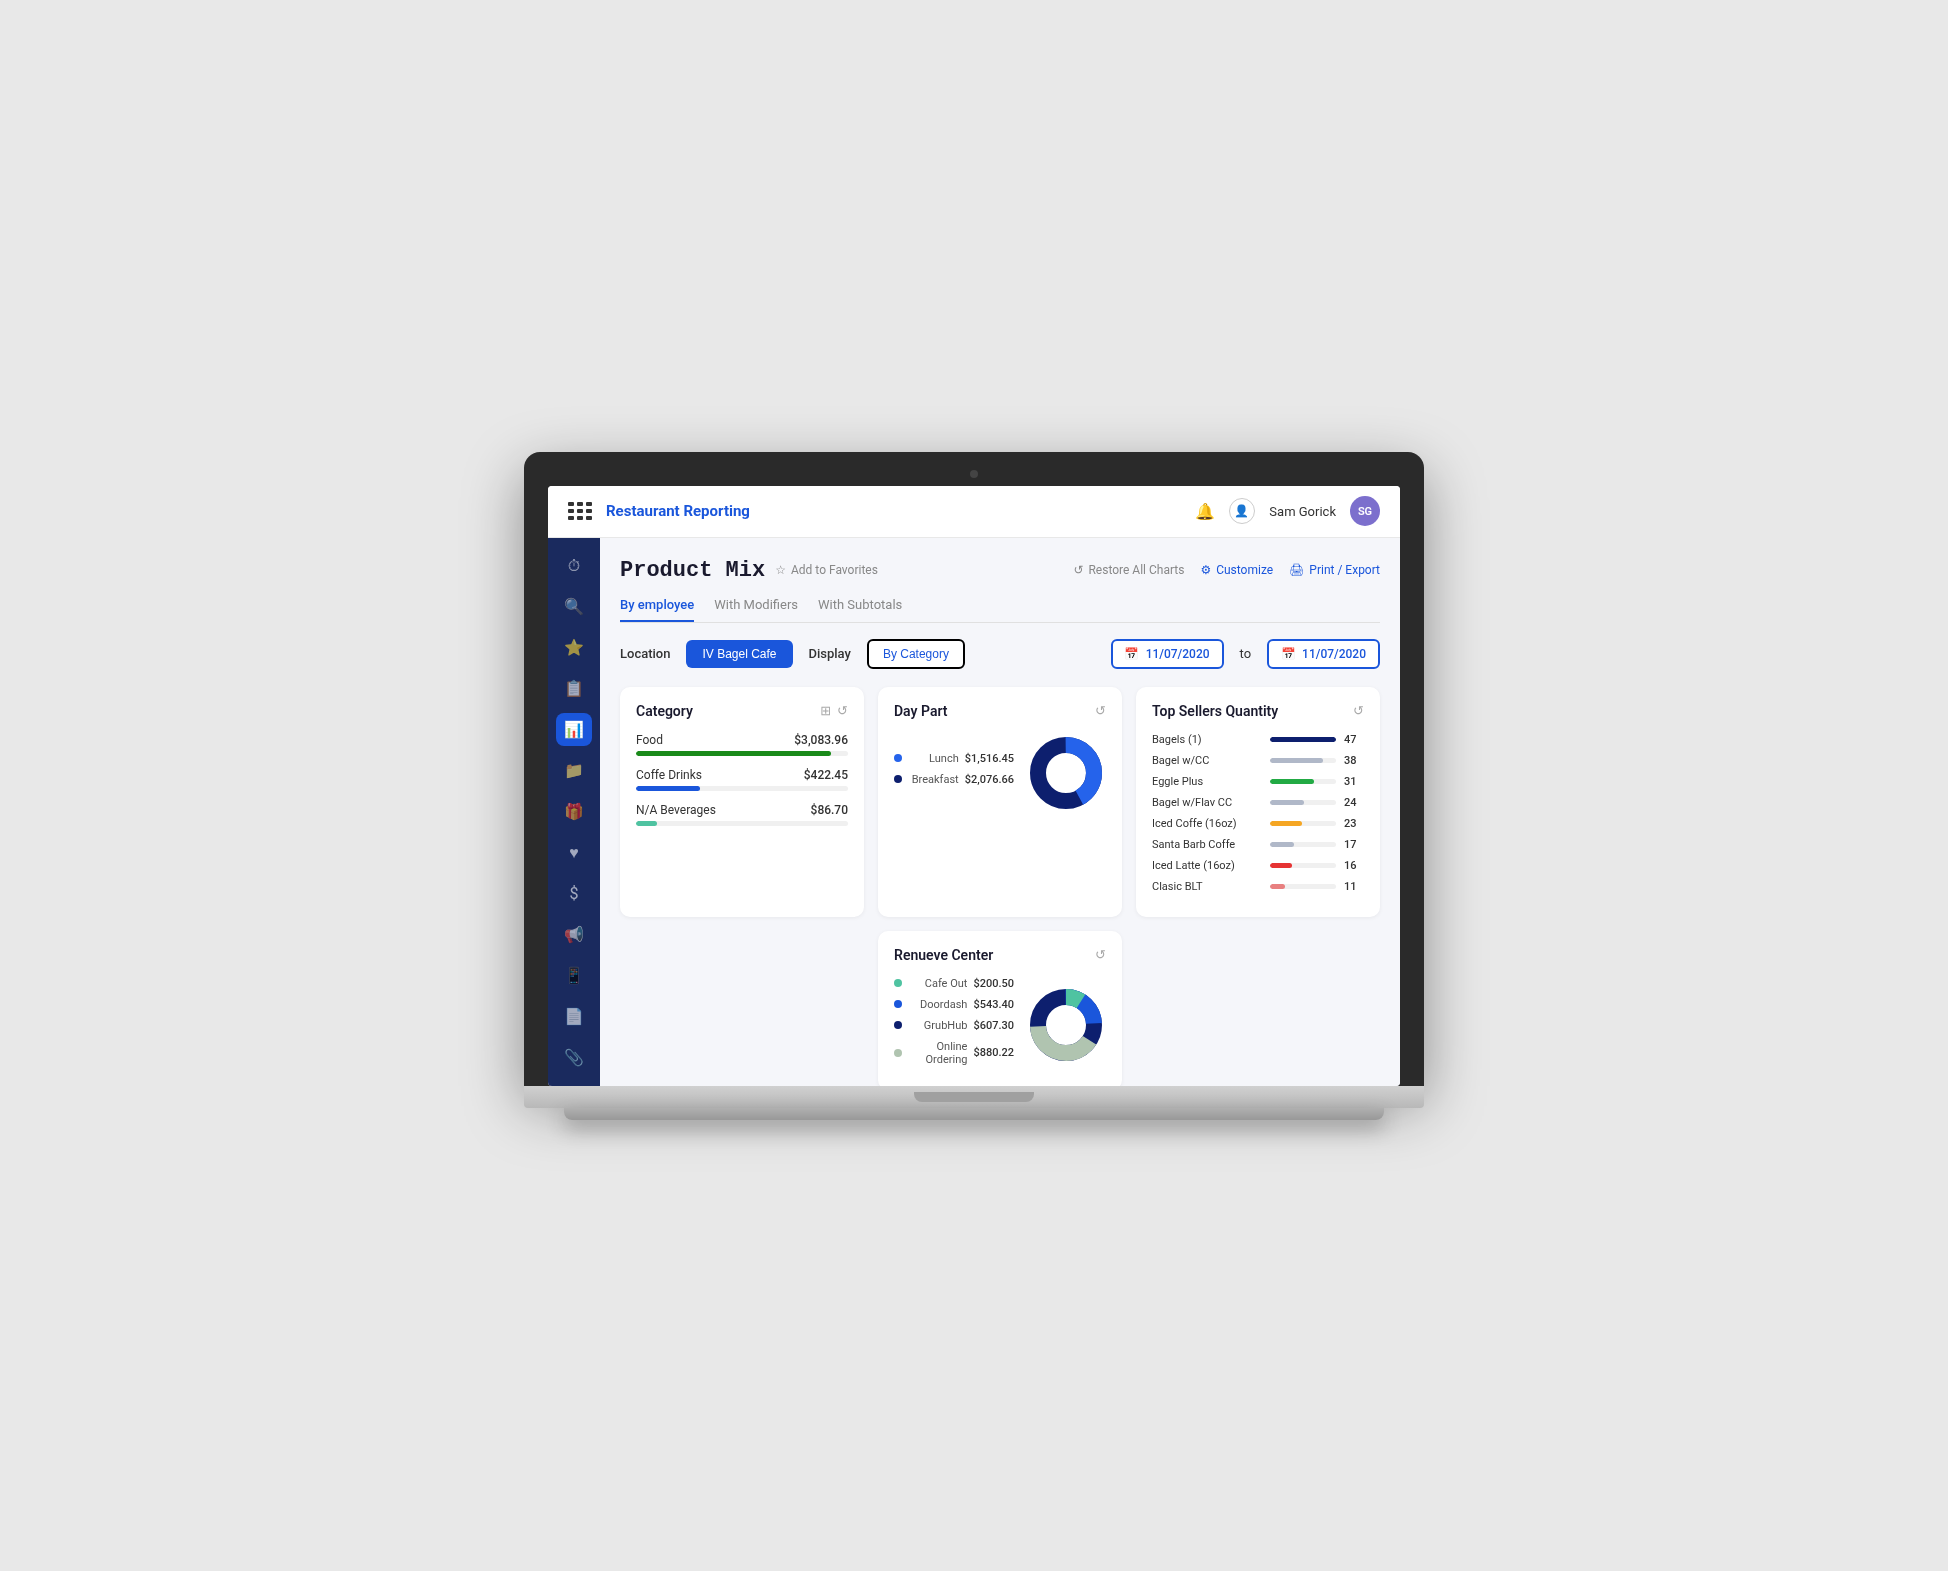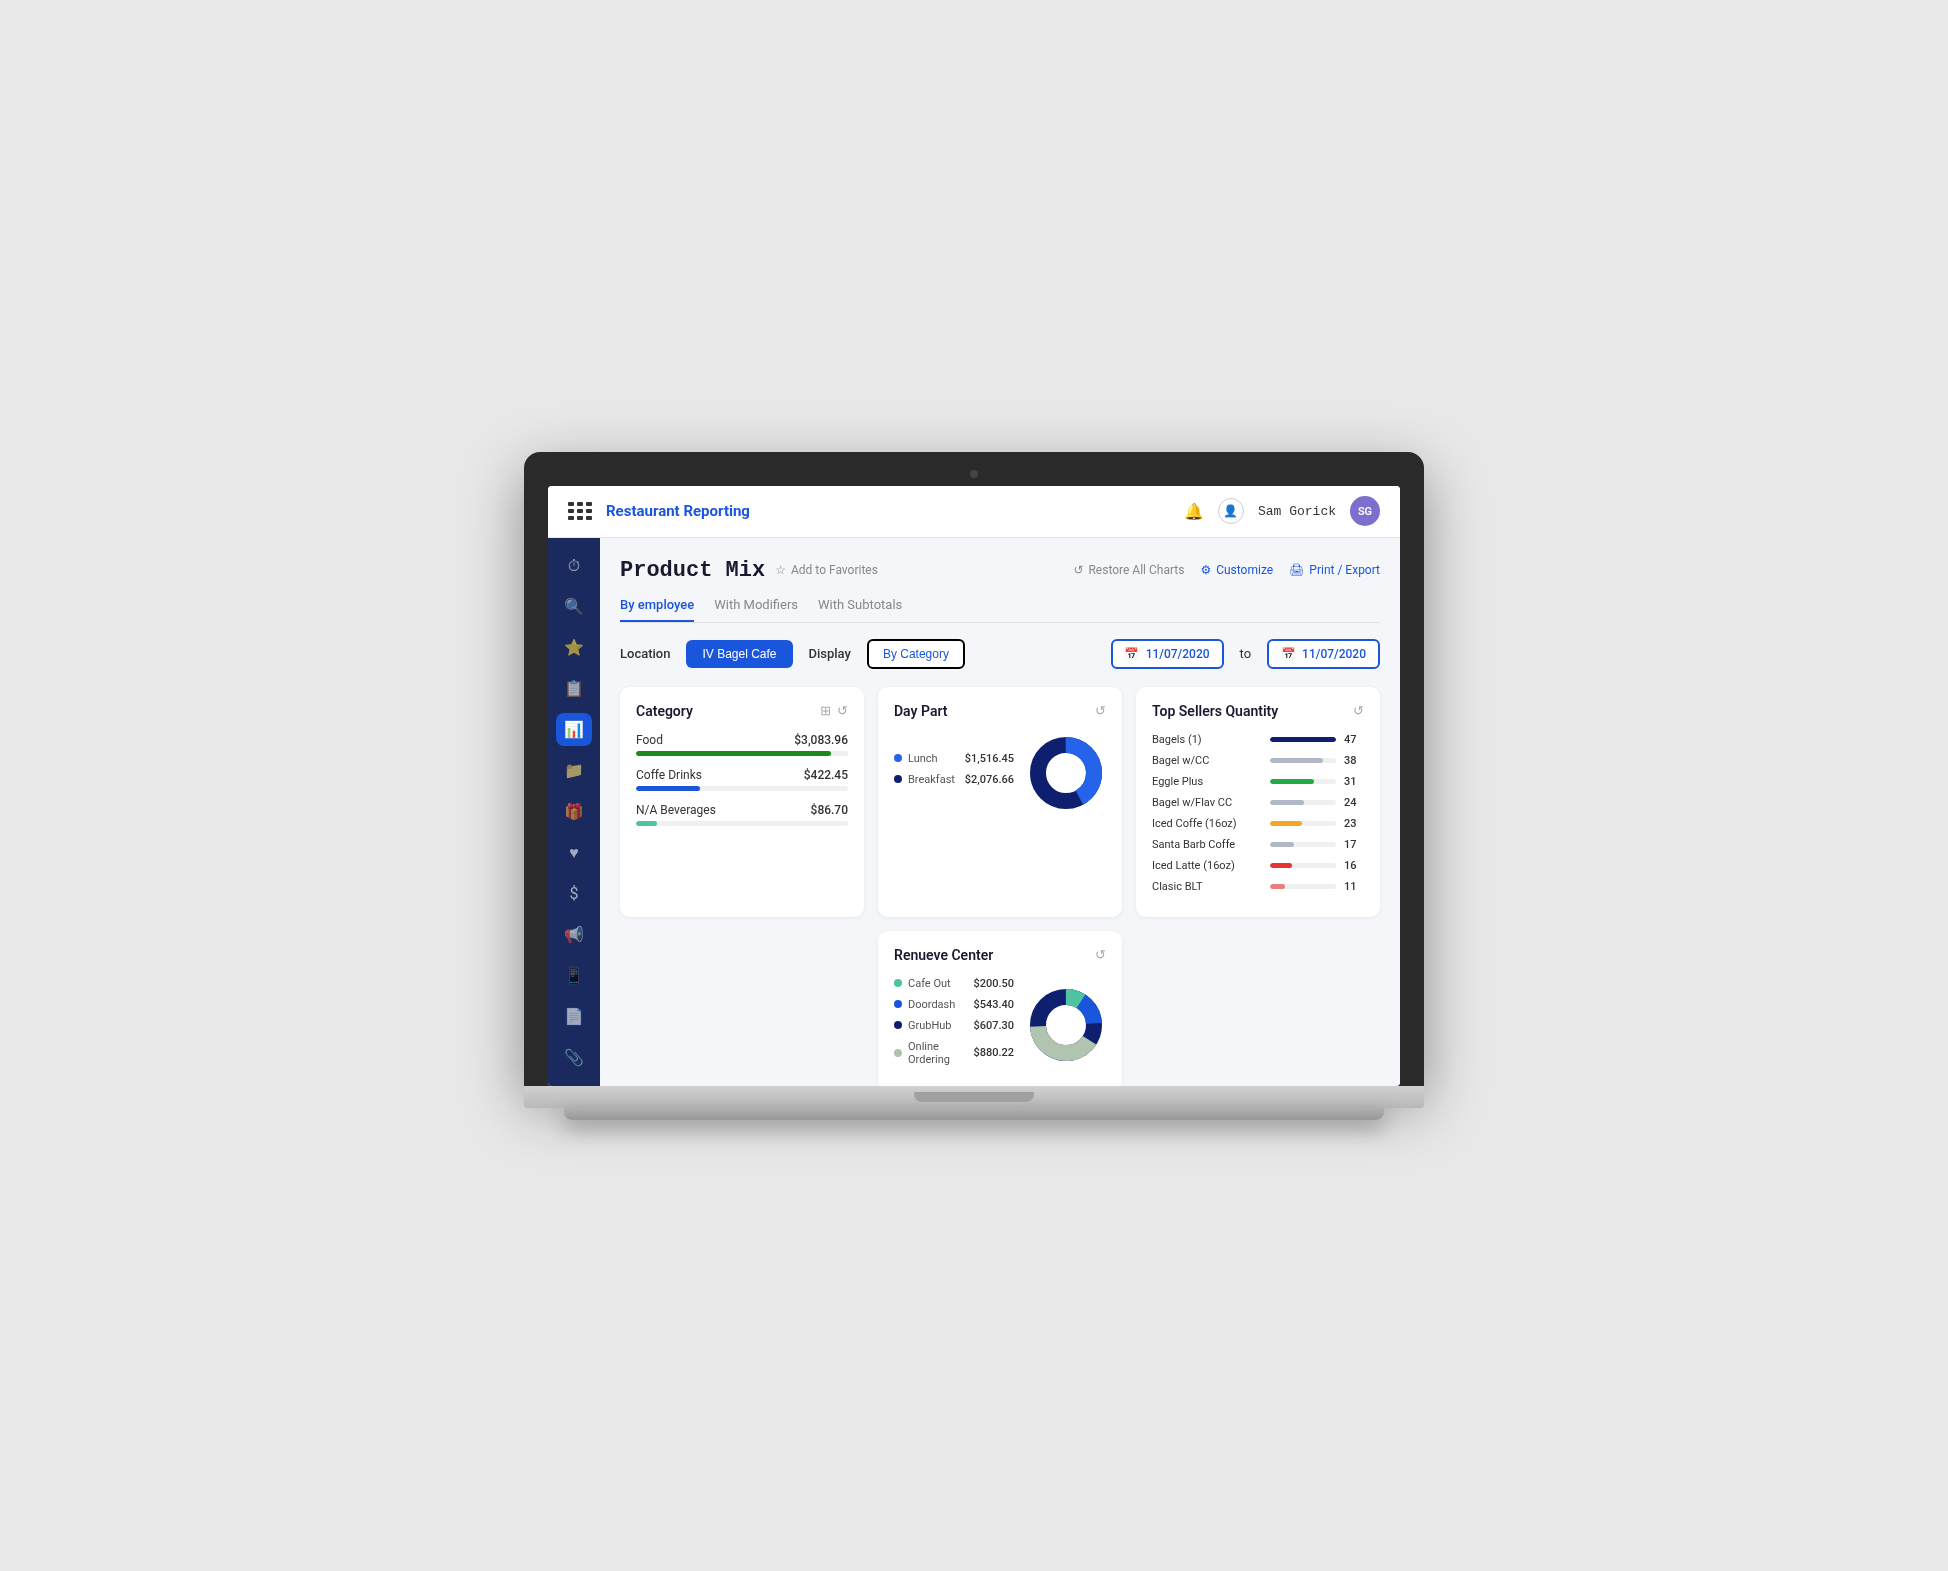--- a/index.html
+++ b/index.html
@@ -123,21 +123,20 @@
       display: flex;
       align-items: center;
       justify-content: center;
       font-size: 12px;
       color: #555;
     }
 
     .user-name {
       font-size: 13px;
       color: #333;
-      font-family: Liberation Mono, monospace;
     }
 
     .avatar {
       width: 30px;
       height: 30px;
       border-radius: 50%;
       background: #7c6fcd;
       color: white;
       display: flex;
       align-items: center;
@@ -391,20 +390,21 @@
 
     .day-part-legend {
       flex: 1;
     }
 
     .legend-item {
       display: flex;
       align-items: center;
       gap: 6px;
       margin-bottom: 8px;
+      text-align: right;
     }
 
     .legend-dot {
       width: 8px;
       height: 8px;
       border-radius: 50%;
       flex-shrink: 0;
     }
 
     .legend-label {

